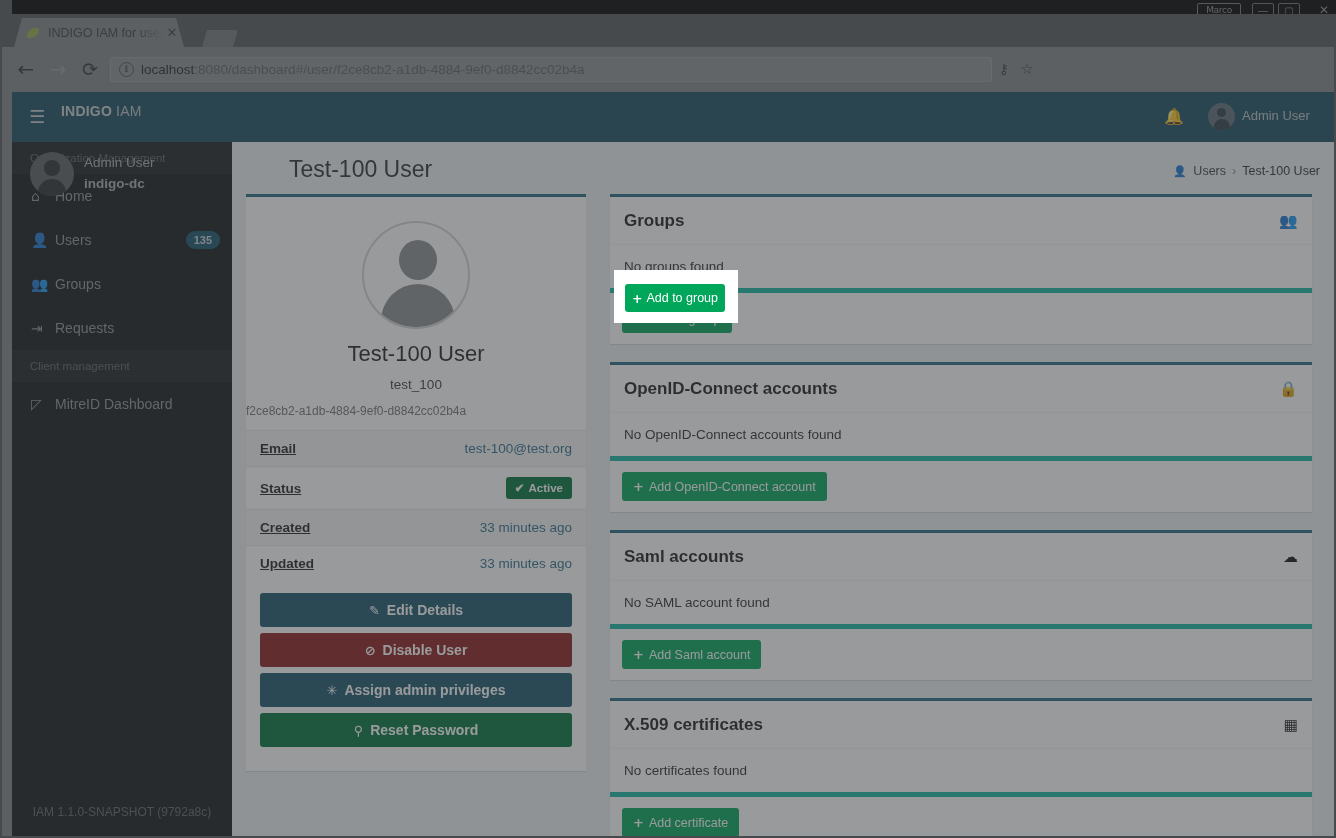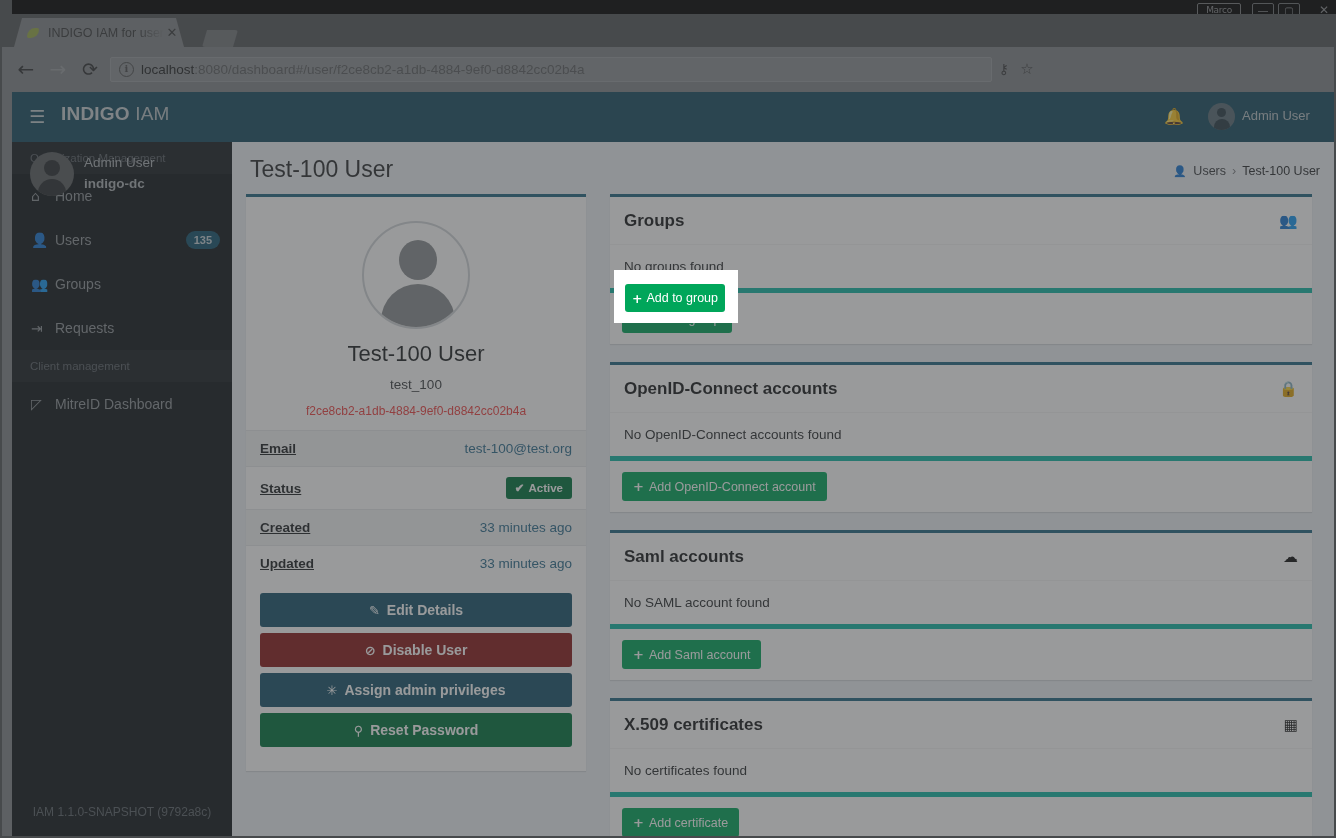--- a/index.html
+++ b/index.html
@@ -184,21 +184,21 @@
     background: #1b4f63;
   }
   #hamburger {
     position: absolute; left: 8px; top: 14px;
     width: 34px; height: 22px;
     color: #c3ccd0; font-size: 18px; text-align: center; line-height: 21px;
     font-family: "DejaVu Sans", sans-serif;
   }
   #brand {
     position: absolute; left: 49px; top: 11px;
-    font-size: 19px; color: #c2cace; letter-spacing: 0.2px;
+    font-size: 14px; color: #c2cace; letter-spacing: 0.2px;
   }
   #brand b { font-weight: bold; color: #c8d0d3; }
   #brand span { font-weight: normal; color: #b9c2c6; }
   #bell-icon {
     position: absolute; left: 1148px; top: 14px;
     width: 28px; height: 22px;
     color: #b3bdc1; font-size: 16px; text-align: center; line-height: 21px;
     font-family: "DejaVu Sans", sans-serif;
   }
   #nav-avatar {
@@ -270,20 +270,21 @@
     position: absolute; left: 0; bottom: 0; width: 220px; height: 48px;
     display: flex; align-items: center; justify-content: center;
     color: #5d656b; font-size: 12px;
   }
 
   
   #content {
     position: absolute; left: 220px; top: 50px;
     width: 1102px; height: 694px;
     background: #ecf0f5;
+    padding-left: 39px;
   }
   #content-header { position: relative; height: 52px; }
   #page-title {
     position: absolute; left: 18px; top: 14px;
     font-size: 23px; color: #2c2f31; font-weight: normal;
   }
   #breadcrumb {
     position: absolute; right: 14px; top: 22px;
     font-size: 12.5px; color: #3a3d40;
     display: flex; align-items: center; gap: 6px;
@@ -343,21 +344,21 @@
     border-radius:37px 37px 0 0; background:#8b8f92; }
   #profile-name {
     text-align: center; font-size: 22px; color: #1e2224;
     margin-top: 12px;
   }
   #profile-username {
     text-align: center; font-size: 13.5px; color: #3d4144;
     margin-top: 10px;
   }
   #profile-uuid {
-    text-align: center; font-size: 12px; color: #ef4444;
+    text-align: left; font-size: 12px; color: #737373;
     margin-top: 12px; margin-bottom: 12px;
   }
   .info-row {
     display: flex; align-items: center;
     padding: 10px 14px;
     border-top: 1px solid #e6e8ea;
     font-size: 13.5px;
   }
   .info-row.striped { background: #f3f4f5; }
   .info-label { font-weight: bold; color: #1f2325; flex: 1; text-decoration: underline; }

